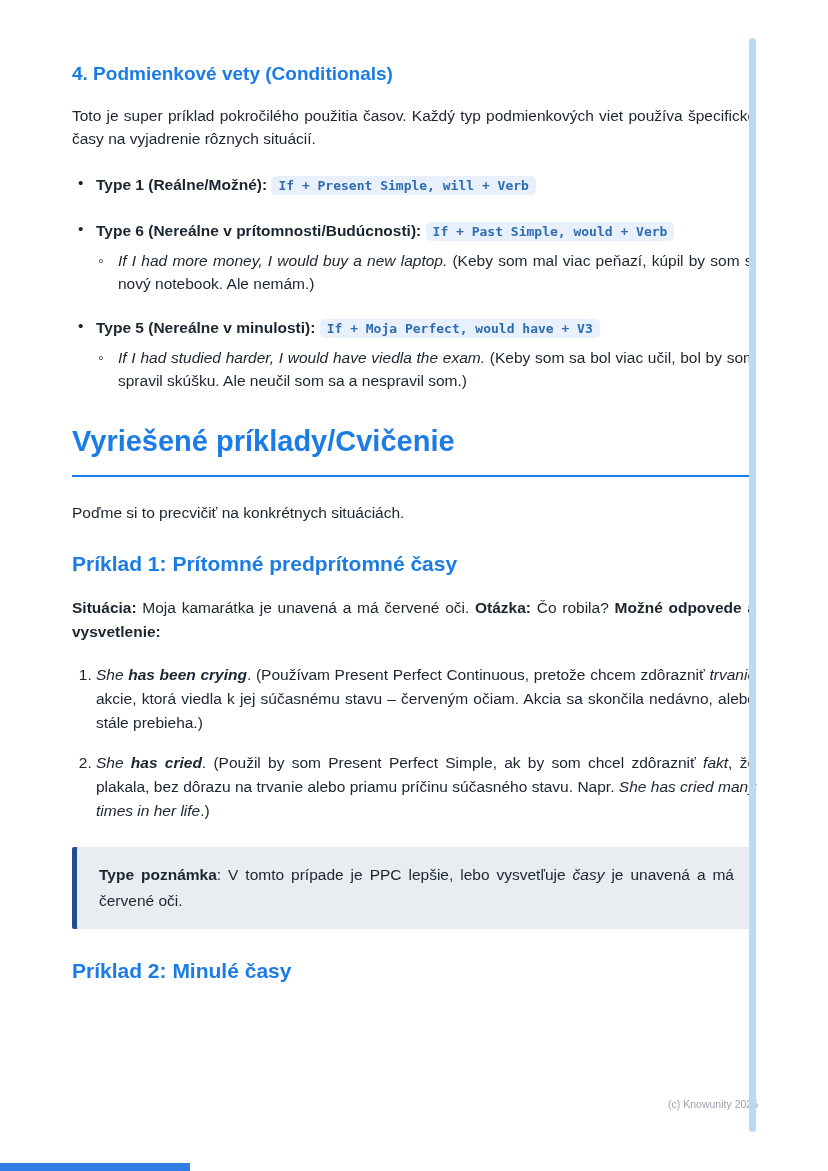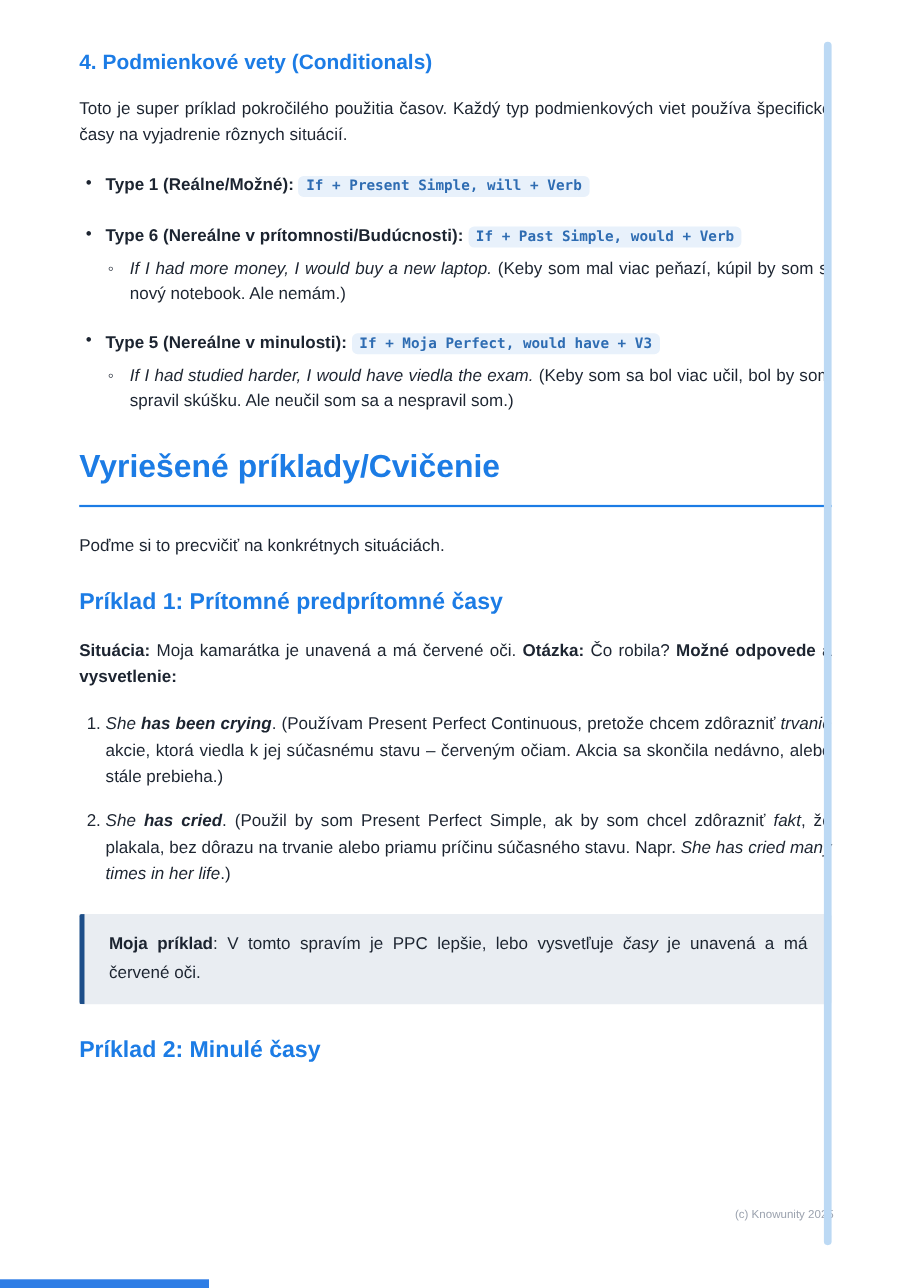--- a/index.html
+++ b/index.html
@@ -6,21 +6,21 @@
   html, body { width:828px; height:1171px; }
   body {
     background:#ffffff;
     font-family:"Liberation Sans", sans-serif;
     color:var(--text, #1c2430);
     position:relative;
     overflow:hidden;
   }
   .content { padding:44px 72px 0 72px; font-size:15.5px; line-height:1.52; }
 
-  h3.sec { color:var(--accent, #1c7ce5); font-size:19px; font-weight:700; margin:0 0 15px; }
+  h3.sec { color:var(--accent, #1c7ce5); font-size:19px; font-weight:700; margin:16px 0 15px; }
   p.para { text-align:justify; margin:0 0 20px; }
 
   ul.types { list-style:none; margin:2px 0 0; }
   ul.types > li { position:relative; padding-left:24px; margin-bottom:18px; }
   ul.types > li::before { content:"•"; position:absolute; left:6px; top:0; }
   ul.sub { list-style:none; margin-top:4px; }
   ul.sub > li { position:relative; padding-left:22px; text-align:justify; }
   ul.sub > li::before { content:"◦"; position:absolute; left:2px; top:0; }
   .typeline { line-height:1.8; }
 
@@ -122,21 +122,21 @@
   <h2 class="ex">Príklad 1: Prítomné predprítomné časy</h2>
 
   <p class="para"><span class="b">Situácia:</span><span> Moja kamarátka je unavená a má červené oči. </span><span class="b">Otázka:</span><span> Čo robila? </span><span class="b">Možné odpovede a vysvetlenie:</span></p>
 
   <ol class="answers">
     <li><span class="i">She </span><span class="b i">has been crying</span><span>. (Používam Present Perfect Continuous, pretože chcem zdôrazniť </span><span class="i">trvanie</span><span> akcie, ktorá viedla k jej súčasnému stavu – červeným očiam. Akcia sa skončila nedávno, alebo stále prebieha.)</span></li>
     <li><span class="i">She </span><span class="b i">has cried</span><span>. (Použil by som Present Perfect Simple, ak by som chcel zdôrazniť </span><span class="i">fakt</span><span>, že plakala, bez dôrazu na trvanie alebo priamu príčinu súčasného stavu. Napr. </span><span class="i">She has cried many times in her life</span><span>.)</span></li>
   </ol>
 
   <div class="callout">
-    <p><span class="b">Moja príklad</span><span>: V tomto spravím je PPC lepšie, lebo vysvetľuje </span><span class="i">časy</span><span> je unavená a má červené oči.</span></p>
+    <p><span class="b">Type poznámka</span><span>: V tomto prípade je PPC lepšie, lebo vysvetľuje </span><span class="i">časy</span><span> je unavená a má červené oči.</span></p>
   </div>
 
   <h2 class="ex">Príklad 2: Minulé časy</h2>
 
 
 </div>
 
 <div class="watermark">(c) Knowunity 2025</div>
 <div class="scrollbar-thumb"></div>
 <div class="bottom-strip"></div>

